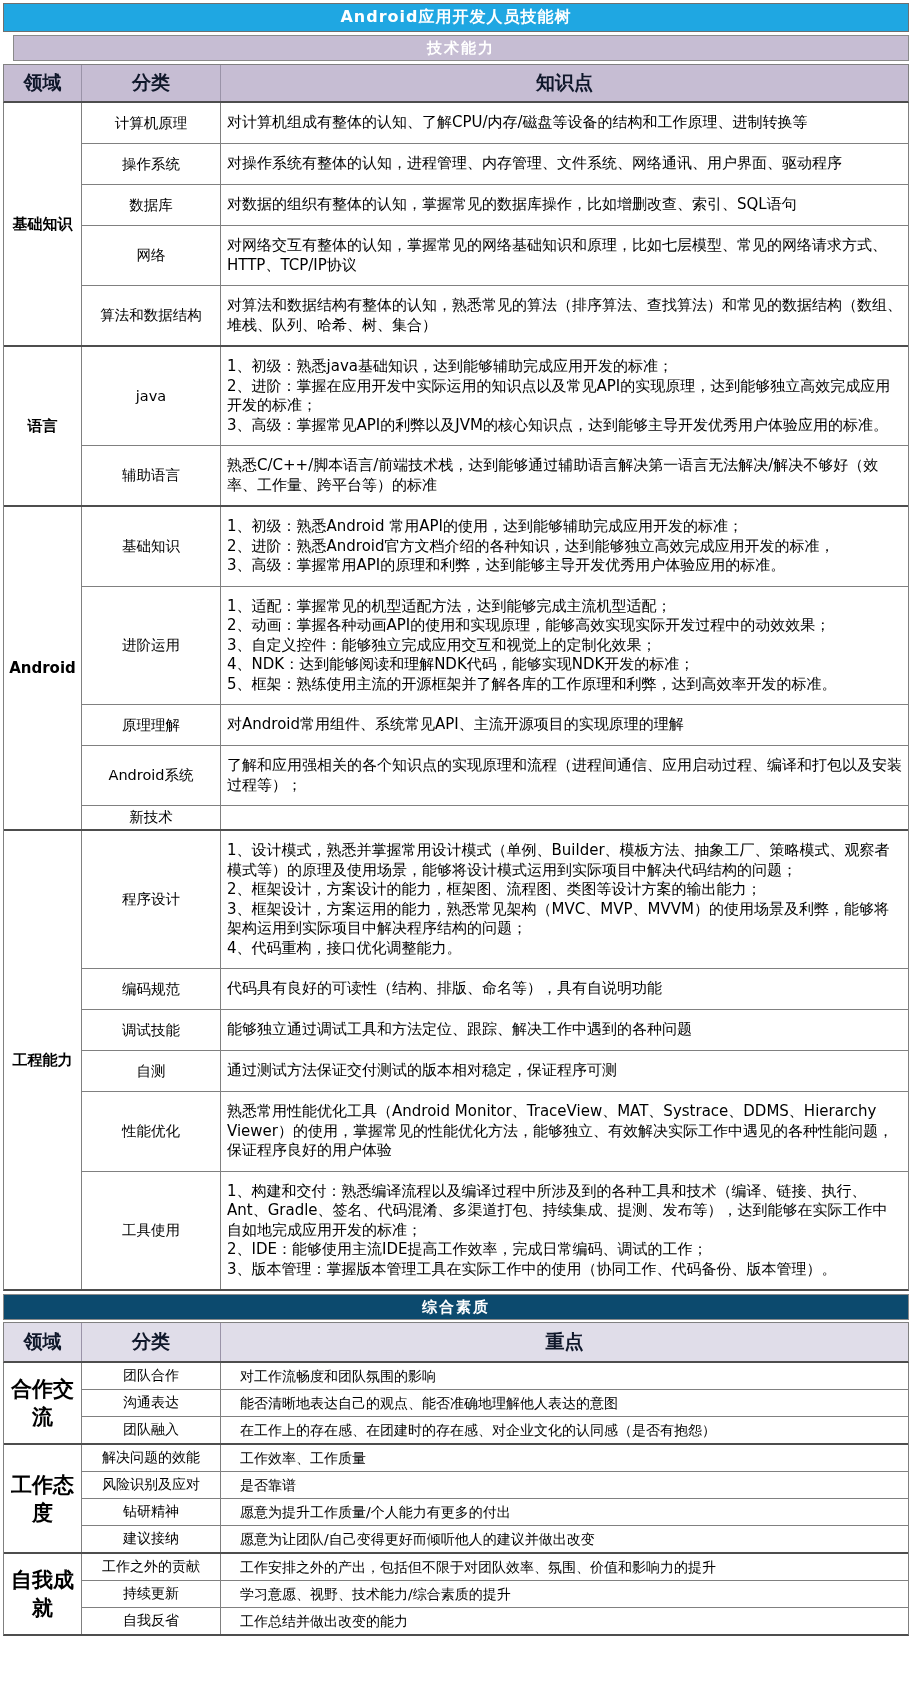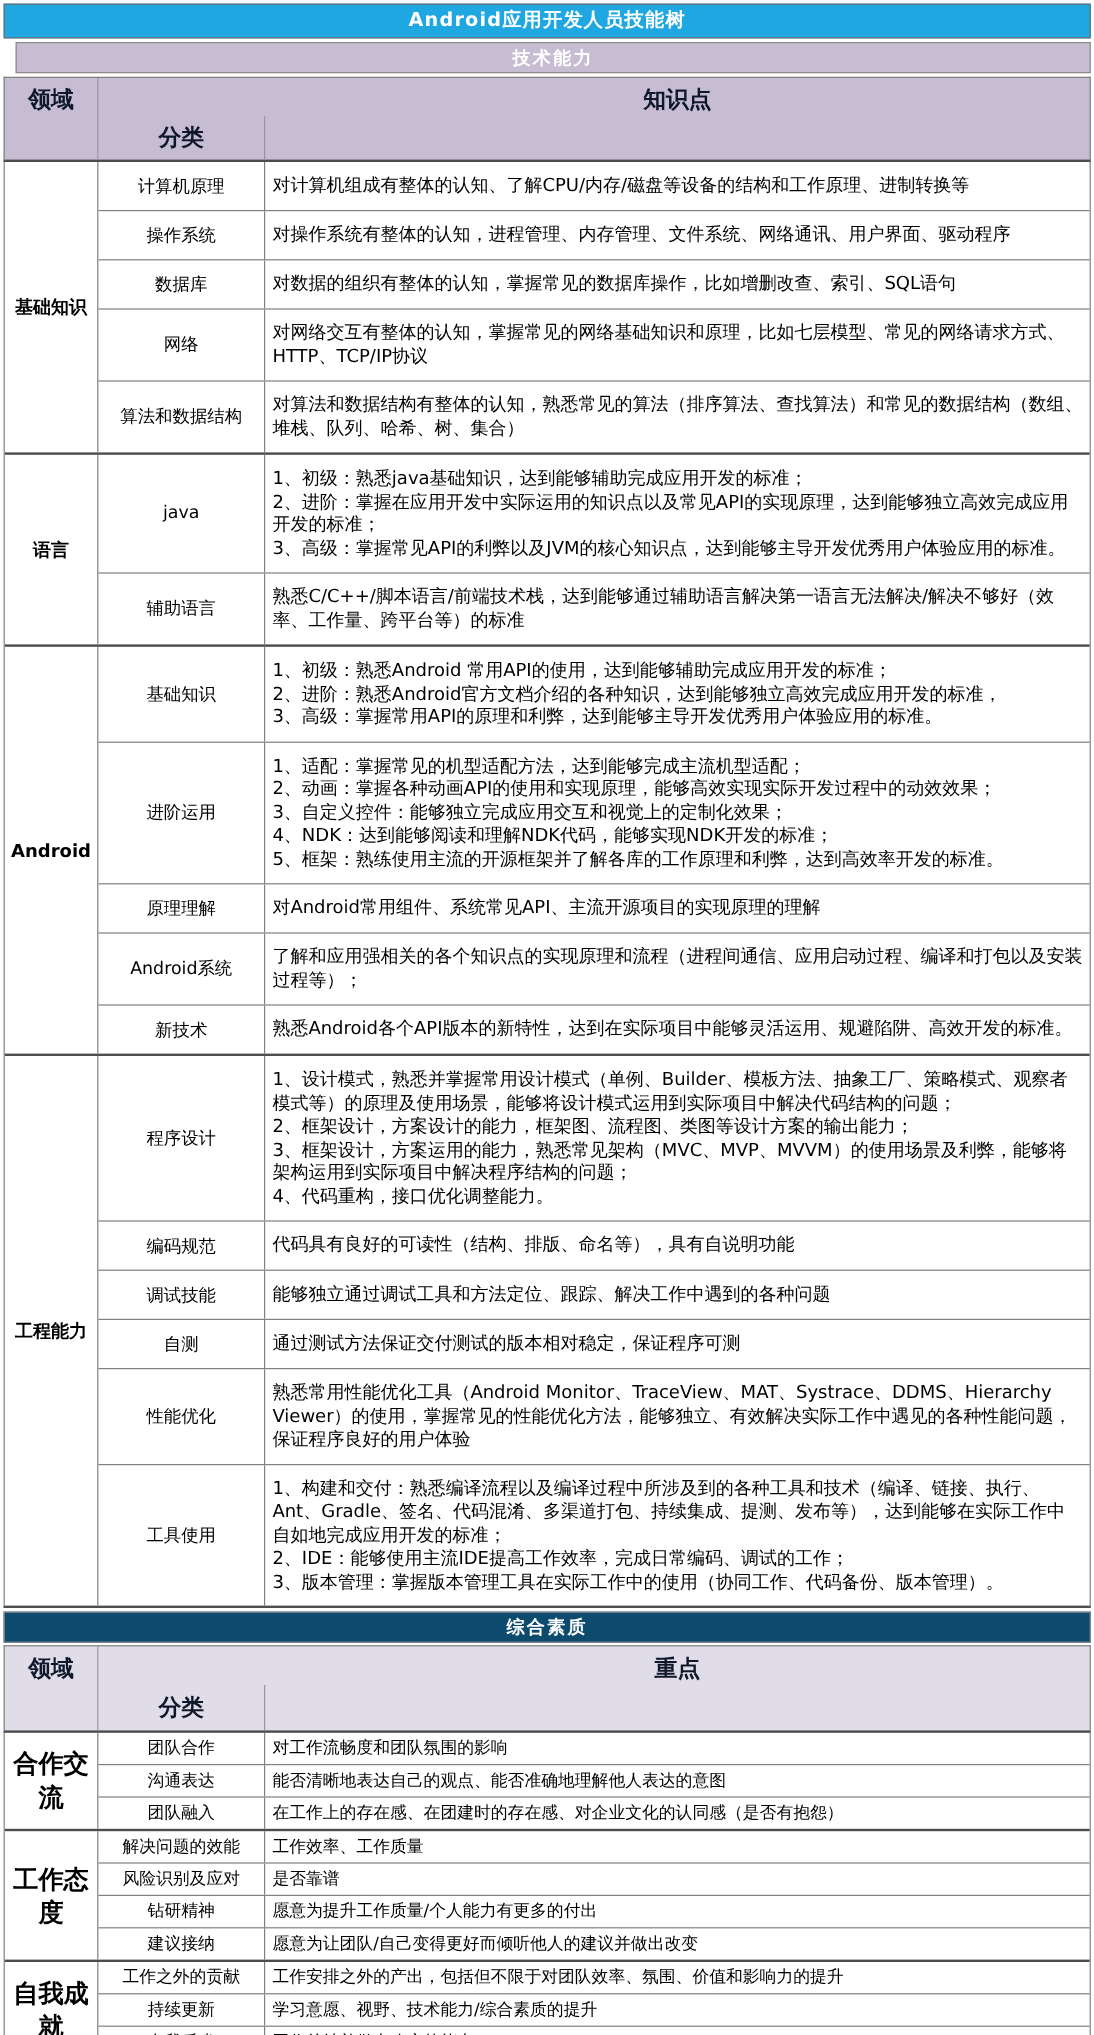--- a/index.html
+++ b/index.html
@@ -20,21 +20,21 @@
     border:1px solid #8a8a8a; margin-bottom:3px;
   }
 
   .thead {
     display:flex; color:#0f172a; font-size:19px; font-weight:bold;
     border:1px solid #808080; border-bottom:2px solid #4d4d4d;
     box-sizing:border-box;
   }
   .th { box-sizing:border-box; padding:5px 4px; text-align:center; }
   .th-domain { flex:0 0 78px; border-right:1px solid #9a93a8; }
-  .th-cat    { flex:0 0 139px; border-right:1px solid #9a93a8;margin-top:32px; }
+  .th-cat    { flex:0 0 139px; border-right:1px solid #9a93a8; }
   .th-detail { flex:1; }
 
   .tbody {
     border:1px solid #808080; border-top:none; border-bottom:2px solid #4d4d4d;
     box-sizing:border-box;
   }
   .group { display:flex; border-top:2px solid #4d4d4d; }
   .group:first-child { border-top:none; }
   .domain-cell {
     flex:0 0 78px; display:flex; align-items:center; justify-content:center;
@@ -51,21 +51,21 @@
   }
   .detail-cell {
     flex:1; display:flex; align-items:center;
     box-sizing:border-box; padding:10px 6px; font-size:15px; line-height:1.3;
   }
   .detail-cell span { white-space:pre-line; }
 
   .sec-tech .detail-cell { min-height:40px; }
   .sec-tech .cat-cell { font-size:14.5px; }
 
-  .sec-soft .skill-row { min-height:26px; }
+  .sec-soft .skill-row { min-height:26px;gap:13px; }
   .sec-soft .detail-cell { padding:3px 6px; font-size:14px; min-height:0; }
   .sec-soft .cat-cell { font-size:14px; padding:1px 3px; }
   .sec-soft .domain-cell { font-size:21px; }
   .sec-soft .banner { margin-bottom:2px; }
   .sec-soft .th { padding:6px 4px; }
 </style>
 </head>
 <body>
 
 <div class="page">
@@ -185,23 +185,20 @@
                   <span>Android系统</span>
                 </div>
     <div class="detail-cell">
                   <span>了解和应用强相关的各个知识点的实现原理和流程（进程间通信、应用启动过程、编译和打包以及安装过程等）；</span>
                 </div>
   </div>
               <div class="skill-row">
     <div class="cat-cell">
                   <span>新技术</span>
                 </div>
-    <div class="detail-cell">
-                  <span>熟悉Android各个API版本的新特性，达到在实际项目中能够灵活运用、规避陷阱、高效开发的标准。</span>
-                </div>
   </div>
             </div>
   </div>
           <div class="group">
     <div class="domain-cell">工程能力</div>
     <div class="group-rows">
               <div class="skill-row">
     <div class="cat-cell">
                   <span>程序设计</span>
                 </div>

